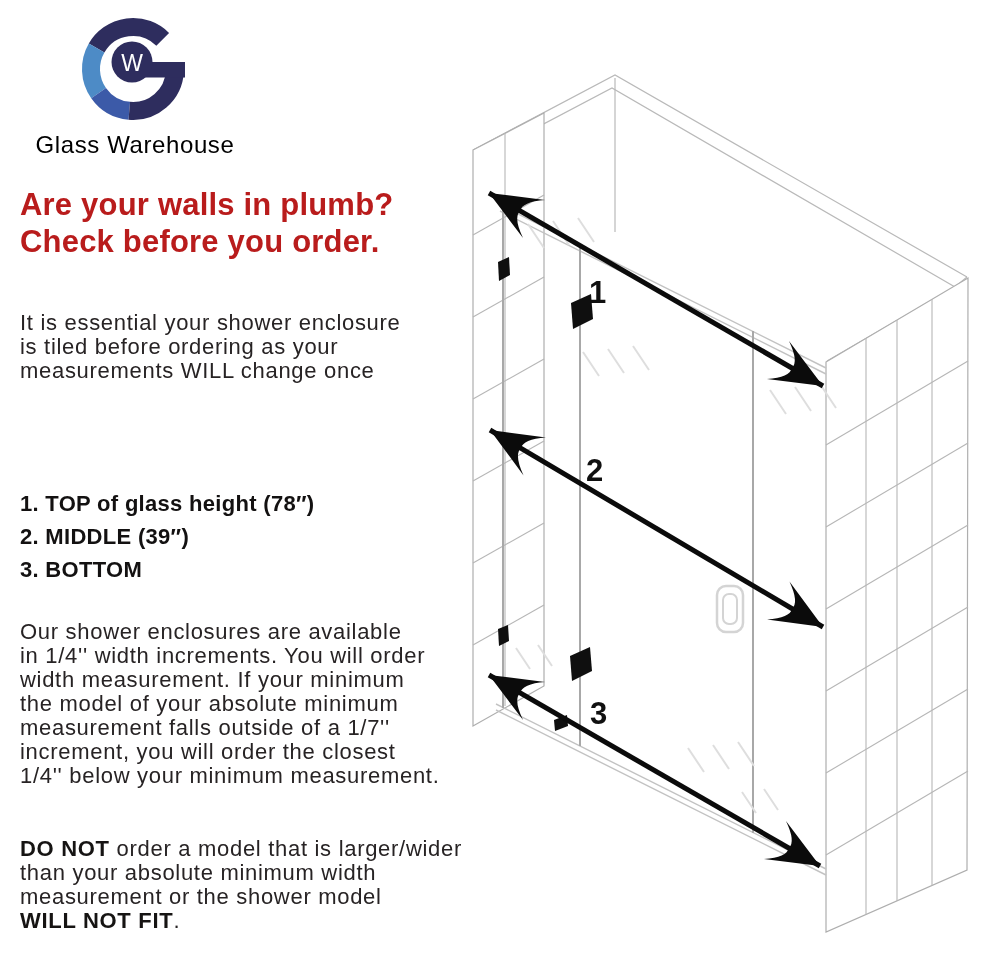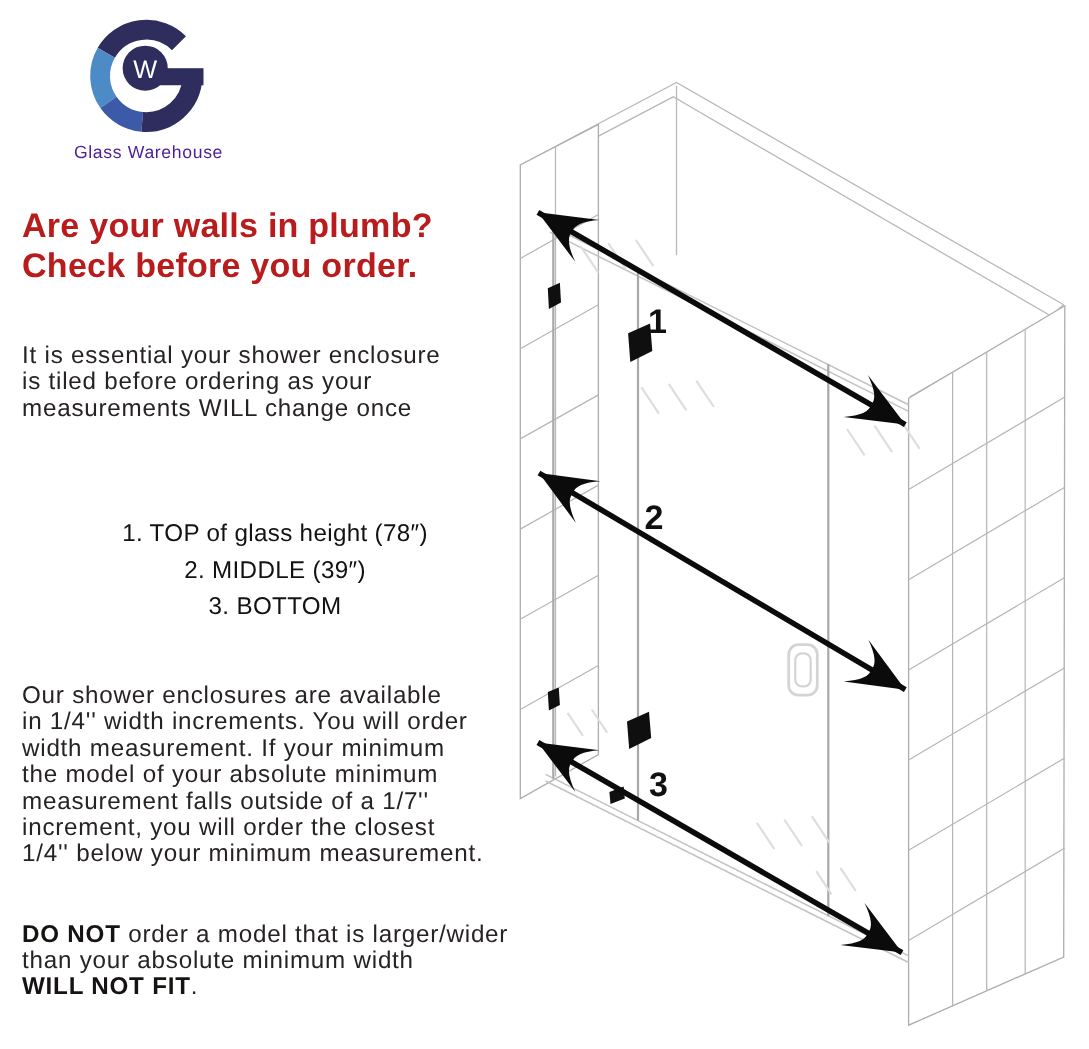--- a/index.html
+++ b/index.html
@@ -4,35 +4,35 @@
 <style>
   html,body{margin:0;padding:0;background:#ffffff;}
   .page{
     position:relative;width:990px;height:954px;background:#ffffff;overflow:hidden;
     font-family:"Liberation Sans","DejaVu Sans",sans-serif;color:#272324;
   }
   
   .logo-svg{position:absolute;left:80px;top:16px;width:112px;height:108px;}
   .brand{
     position:absolute;left:10px;top:131px;width:250px;text-align:center;
-    font-size:16px;letter-spacing:0.6px;color:#4c1d95;font-weight:400;
+    font-size:24px;letter-spacing:0.6px;color:#000000;font-weight:400;
   }
   
   .h1{
     position:absolute;left:20px;top:186px;width:460px;
     font-size:31px;line-height:37px;font-weight:700;color:#b91c1c;letter-spacing:0.2px;
   }
   .para{position:absolute;left:20px;width:470px;font-size:22px;line-height:24px;letter-spacing:0.7px;color:#272324;}
   .para .line{white-space:nowrap;}
   .para b{color:#161413;}
   #para-tiled{top:269px;margin-top:42px;}
   #para-measure{top:406px;}
   .mlist{
-    position:absolute;left:20px;top:468px;width:460px;
-    font-size:22px;line-height:33px;font-weight:400;color:#131111;letter-spacing:0.3px;text-align:center;
+    position:absolute;left:20px;top:487px;width:460px;
+    font-size:22px;line-height:33px;font-weight:700;color:#131111;letter-spacing:0.3px;
   }
   #para-increments{top:620px;}
   #para-warning{top:837px;}
   
   .diagram-svg{position:absolute;left:0;top:0;width:990px;height:954px;}
   .wall{stroke:#aeaeae;stroke-width:1.2;fill:#ffffff;}
   .wline{stroke:#b6b6b6;stroke-width:1.1;fill:none;}
   .rim{stroke:#b9b9b9;stroke-width:1.2;fill:none;}
   .glass{stroke:#a8a8a8;stroke-width:2;fill:none;}
   .glassedge{stroke:#c3c3c3;stroke-width:1.4;fill:none;}
@@ -85,20 +85,21 @@
     <div class="line">width measurement. If your minimum</div>
     <div class="line">the model of your absolute minimum</div>
     <div class="line">measurement falls outside of a 1/7''</div>
     <div class="line">increment, you will order the closest</div>
     <div class="line">1/4'' below your minimum measurement.</div>
   </div>
 
   <div class="para" id="para-warning">
     <div class="line"><b>DO NOT</b><span> order a model that is larger/wider</span></div>
     <div class="line">than your absolute minimum width</div>
+    <div class="line">measurement or the shower model</div>
     <div class="line"><b>WILL NOT FIT</b><span>.</span></div>
   </div>
 
   <svg class="diagram-svg" viewBox="0 0 990 954" aria-hidden="true">
     <defs>
       <marker id="ah" markerUnits="userSpaceOnUse" markerWidth="64" markerHeight="48" refX="60" refY="24" orient="auto-start-reverse">
         <path d="M60,24 L8,2 Q27,15 24,24 Q27,33 8,46 Z" fill="#0b0b0b"></path>
       </marker>
     </defs>
 

